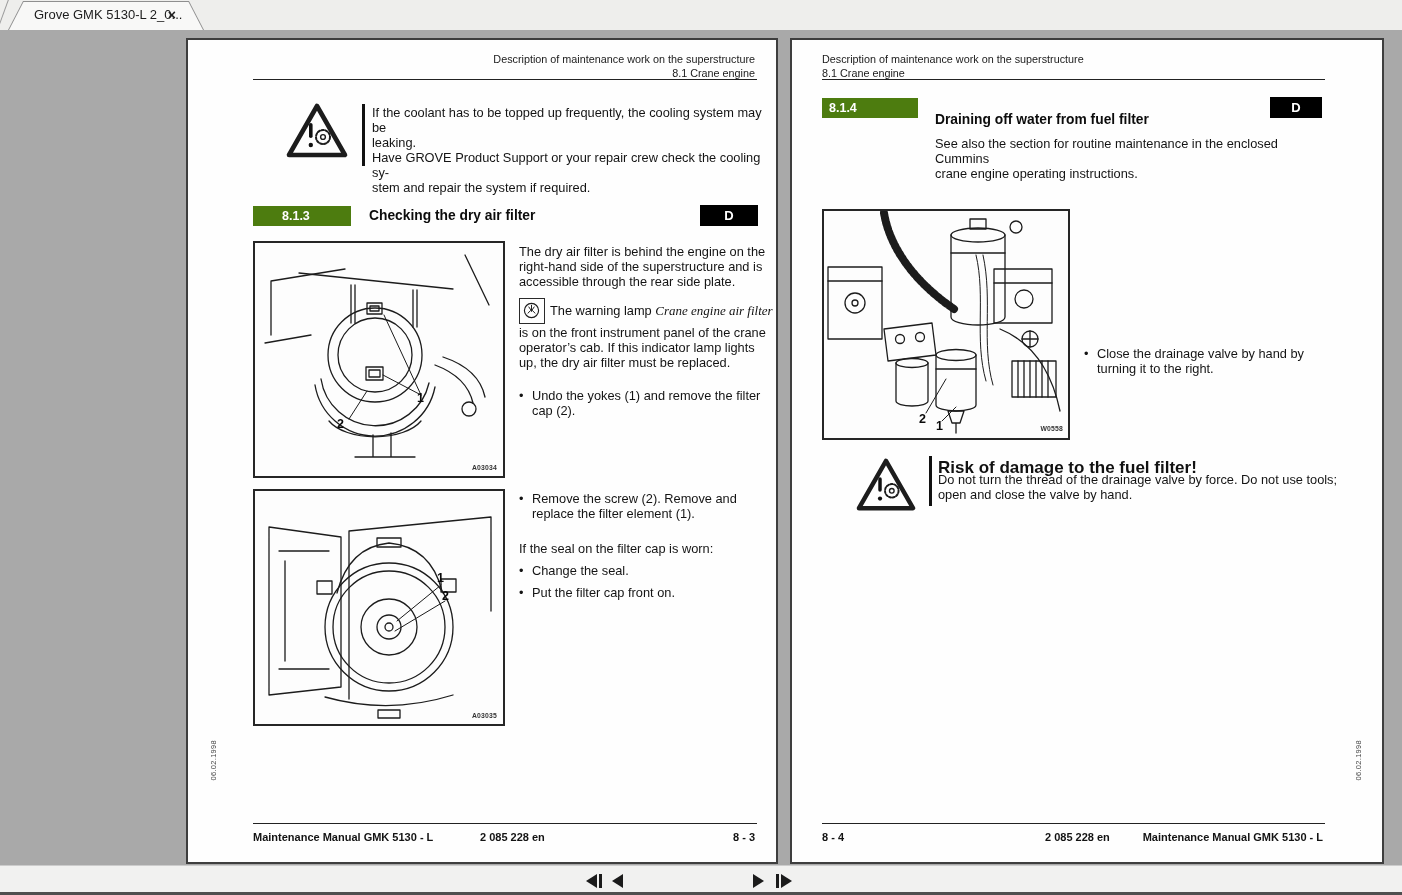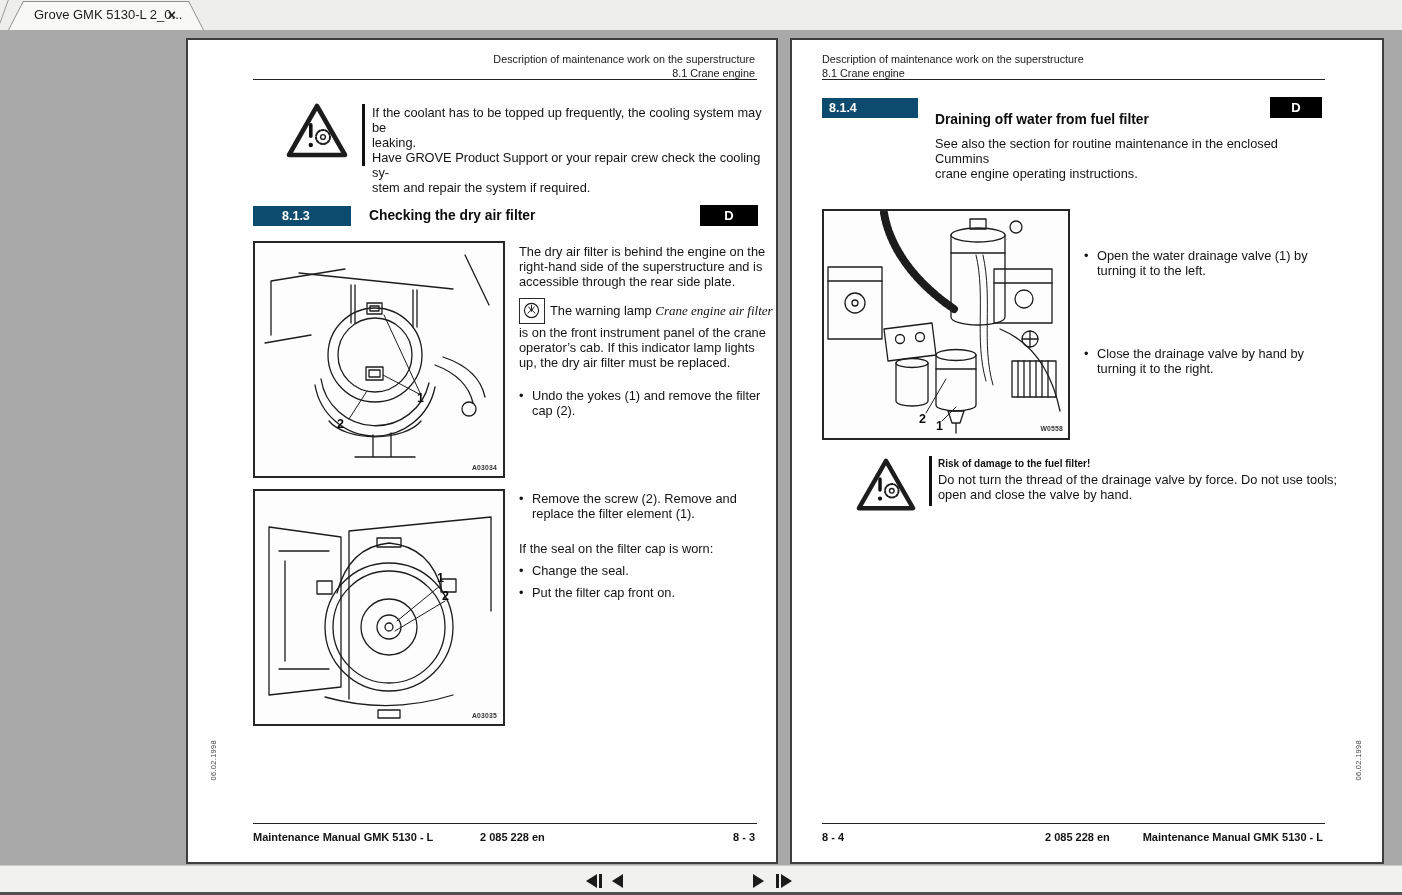--- a/index.html
+++ b/index.html
@@ -23,26 +23,26 @@
   #page-right { left:790px; width:594px; }
   .page * { position:absolute; }
 
   .hdr { font-size:10.8px; line-height:1.3; color:#1a1a1a; }
   .rule { border-top:1.4px solid #222; height:0; }
 
   .ml { white-space:pre-line; font-size:12.8px; line-height:1.17; color:#141414; }
   .bullet { padding-left:13px; }
   .bullet::before { content:"•"; position:absolute; left:0; top:0; font-size:12.8px; }
 
-  .secnum { background:#0c4a6e; color:#fff; font-weight:bold; font-size:12.5px; line-height:20px; height:20px; padding-left:7px; }
+  .secnum { background:#4d7c0f; color:#fff; font-weight:bold; font-size:12.5px; line-height:20px; height:20px; padding-left:7px; }
   .sectitle { font-weight:bold; font-size:13.8px; color:#0c0c0c; white-space:nowrap; }
   .badge { background:#000; color:#fff; font-weight:bold; font-size:13px; text-align:center; line-height:21px; height:21px; }
 
   .warnbar { width:3px; background:#111; }
-  .warntitle { font-weight:bold; font-size:10px; }
+  .warntitle { font-weight:bold; font-size:17px; }
 
   .figure { border:2px solid #262626; background:#fdfdfd; }
   .figure svg { position:absolute; inset:0; width:100%; height:100%; }
   .figure svg * { position:static; }
   .callout { font-weight:bold; font-size:12.5px; color:#0a0a0a; }
   .figid { font-weight:bold; font-size:6.8px; color:#333; letter-spacing:.2px; }
 
   .sidedate { width:56px; font-size:7.5px; color:#454545; transform:rotate(-90deg); letter-spacing:.3px; white-space:nowrap; }
   .foot { font-size:11px; font-weight:bold; color:#131313; white-space:nowrap; }
 
@@ -223,22 +223,20 @@
         <path d="M194 150 v36 M200 150 v36 M206 150 v36 M212 150 v36 M218 150 v36 M224 150 v36"></path>
         <path d="M176 118 C210 132 228 162 236 200"></path>
         <path d="M152 44 C162 86 150 128 162 170 M159 44 C169 90 157 132 169 174" stroke-width="1"></path>
         <path d="M102 202 L122 168 M118 210 L132 196" stroke-width="1"></path>
       </svg>
       <span class="callout" style="left:95px; top:201px;">2</span>
       <span class="callout" style="left:112px; top:208px;">1</span>
       <span class="figid" style="right:5px; bottom:6px;">W0558</span>
     </div>
 
-    <div class="ml bullet" style="left:292px; top:209px; width:254px;">Open the water drainage valve (1) by
-turning it to the left.</div>
     <div class="ml bullet" style="left:292px; top:307px; width:254px;">Close the drainage valve by hand by
 turning it to the right.</div>
 
     <span style="left:63px; top:417px; width:62px; height:56px;">
       <svg class="lineart" viewBox="0 0 64 58" width="62" height="56">
         <path d="M32 4 L60 53 L4 53 Z" stroke-width="4.6"></path>
         <rect x="24" y="21" width="3.6" height="15" rx="1.8" fill="#111" stroke="none"></rect>
         <circle cx="25.8" cy="43" r="2.2" fill="#111" stroke="none"></circle>
         <circle cx="38" cy="35" r="7" stroke-width="2" stroke-dasharray="2.2 1.7"></circle>
         <circle cx="38" cy="35" r="2.4" stroke-width="1.4"></circle>

